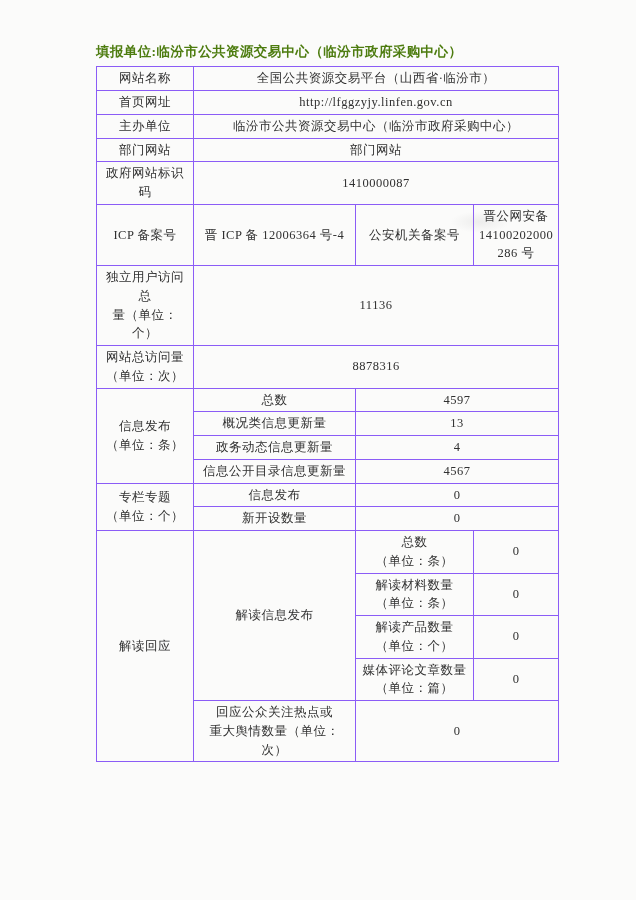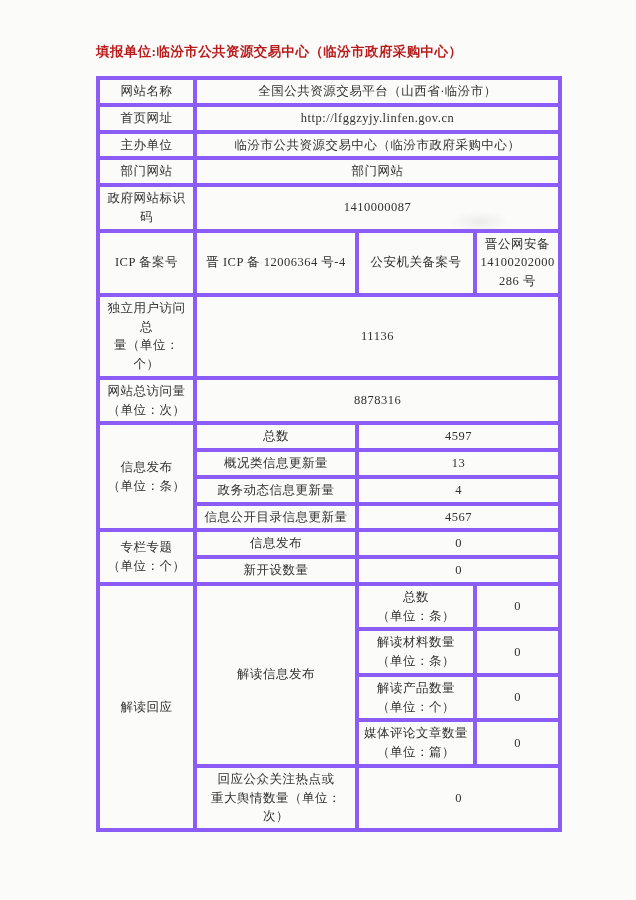--- a/index.html
+++ b/index.html
@@ -28,34 +28,34 @@
     font-size: 16px;
     letter-spacing: 1px;
     color: #2a2a2a;
   }
   .content {
     margin-left: 96px;
     width: 463px;
   }
   .unit-line {
     margin-top: 43px;
-    margin-bottom: 15px;
+    margin-bottom: 5px;
     font-size: 13.5px;
     font-weight: bold;
     letter-spacing: 0.4px;
-    color: #b91c1c;
+    color: #4d7c0f;
     text-align: left;
   }
   table.report {
     border-collapse: collapse;
     table-layout: fixed;
     width: 462px;
   }
   table.report td {
-    border: 4px solid #8b5cf6;
+    border: 1px solid #8b5cf6;
     text-align: center;
     vertical-align: middle;
     font-size: 12.5px;
     line-height: 1.5;
     color: #303030;
     white-space: pre-line;
     padding: 2px 3px;
     letter-spacing: 0.5px;
     overflow: hidden;
   }

